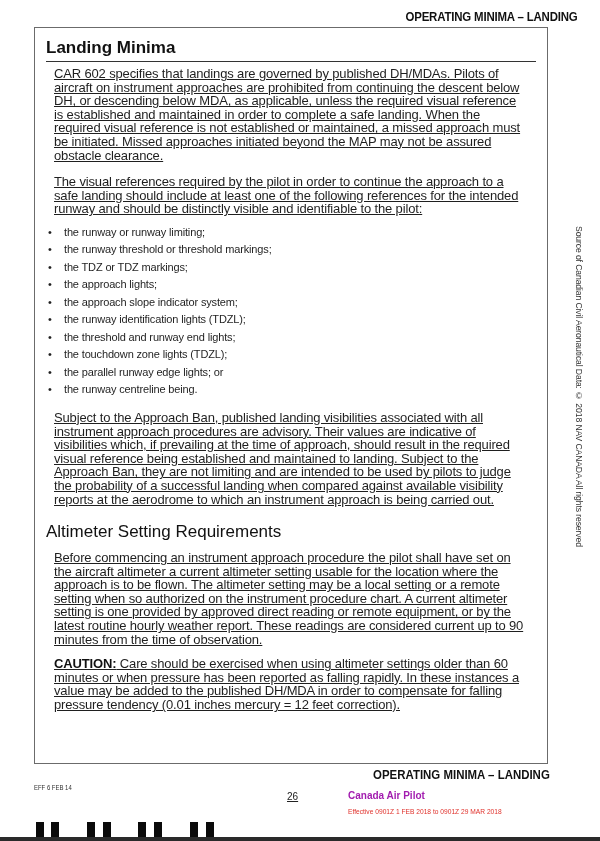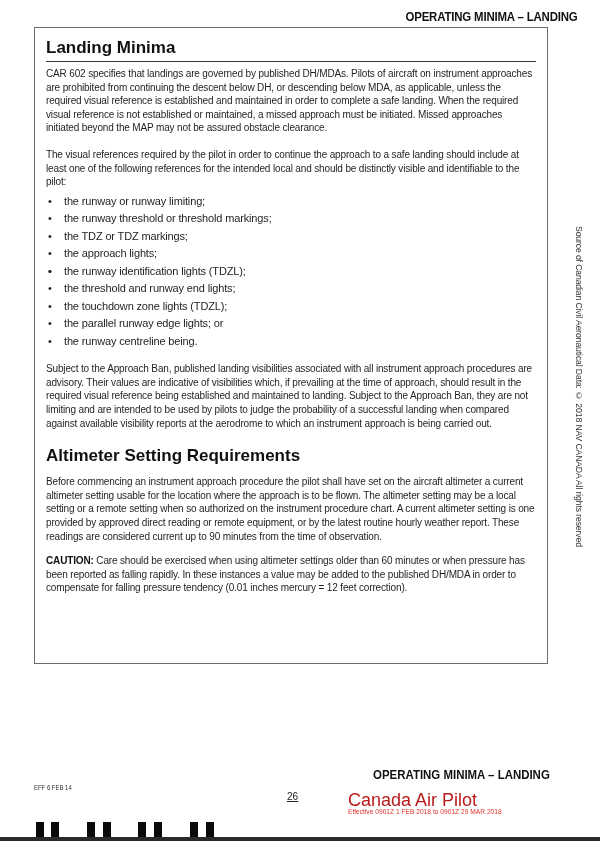--- a/index.html
+++ b/index.html
@@ -7,34 +7,35 @@
     width: 600px; height: 841px; position: relative; overflow: hidden;
     background: #ffffff; color: #1a1a1a;
     font-family: "Liberation Sans", sans-serif;
   }
   .hdr-top {
     position: absolute; right: 22px; top: 9px;
     font-size: 13px; font-weight: bold; letter-spacing: -0.2px; color: #111;
     transform: scaleX(0.88); transform-origin: right center;
   }
   .box {
-    position: absolute; left: 34px; top: 27px; width: 514px; height: 637px;
+    position: absolute; left: 34px; top: 27px; width: 514px; height: 737px;
     border: 1px solid #6b6b6b; box-sizing: border-box;
   }
   .inner { position: absolute; left: 11px; right: 11px; top: 0; }
   h1 {
     margin: 10px 0 0 0; font-size: 17px; font-weight: bold; color: #111;
     padding-bottom: 3px; border-bottom: 1px solid #333;
   }
   h2 {
-    margin: 0; font-size: 17px; font-weight: bold; color: #111;
+    margin: 0; font-size: 17px; font-weight: normal; color: #111;
   }
   p {
-    margin: 0; font-size: 10px; line-height: 13.6px; color: #1f1f1f;
+    margin: 8px; font-size: 13px; line-height: 13.6px; color: #1f1f1f;
     letter-spacing: -0.15px;
+    text-decoration: underline;
   }
   .p1 { margin-top: 5px; }
   .p2 { margin-top: 13px; }
   ul { list-style: none; margin: 4px 0 0 0; padding: 0; }
   li {
     font-size: 11px; line-height: 17.5px; color: #1f1f1f; position: relative; padding-left: 18px;
     letter-spacing: -0.15px;
   }
   li .bullet { position: absolute; left: 2px; top: 0; }
   .p3 { margin-top: 12px; }
@@ -53,48 +54,48 @@
     transform: scaleX(0.88); transform-origin: right center;
   }
   .eff-left {
     position: absolute; left: 34px; top: 784px; font-size: 7px; color: #333;
     transform: scaleX(0.85); transform-origin: left center;
   }
   .page-num {
     position: absolute; left: 287px; top: 791px; font-size: 10px; color: #222; text-decoration: underline;
   }
   .brand {
-    position: absolute; left: 348px; top: 790px; font-size: 18px; font-weight: normal; color: #b91c1c;
+    position: absolute; left: 348px; top: 790px; font-size: 10px; font-weight: bold; color: #a21caf;
   }
   .eff-right {
     position: absolute; left: 348px; top: 807px; font-size: 7.4px; color: #e0312b;
     transform: scaleX(0.9); transform-origin: left center; white-space: nowrap;
   }
   .marks { position: absolute; left: 36px; top: 822px; height: 16px; }
   .mark { position: absolute; top: 0; width: 8px; height: 16px; background: #0a0a0a; }
   .bottom-strip {
     position: absolute; left: 0; right: 0; top: 837px; height: 4px; background: #2a2a2a;
   }
 </style>
 </head>
 <body>
 
 <div class="hdr-top">OPERATING MINIMA – LANDING</div>
 
 <div class="box">
   <div class="inner">
     <h1>Landing Minima</h1>
     <p class="p1">CAR 602 specifies that landings are governed by published DH/MDAs. Pilots of aircraft on instrument approaches are prohibited from continuing the descent below DH, or descending below MDA, as applicable, unless the required visual reference is established and maintained in order to complete a safe landing. When the required visual reference is not established or maintained, a missed approach must be initiated. Missed approaches initiated beyond the MAP may not be assured obstacle clearance.</p>
-    <p class="p2">The visual references required by the pilot in order to continue the approach to a safe landing should include at least one of the following references for the intended local and should be distinctly visible and identifiable to the pilot:</p>
+    <p class="p2">The visual references required by the pilot in order to continue the approach to a safe landing should include at least one of the following references for the intended runway and should be distinctly visible and identifiable to the pilot:</p>
     <ul>
       <li><span class="bullet">•</span><span>the runway or runway limiting;</span></li>
       <li><span class="bullet">•</span><span>the runway threshold or threshold markings;</span></li>
       <li><span class="bullet">•</span><span>the TDZ or TDZ markings;</span></li>
       <li><span class="bullet">•</span><span>the approach lights;</span></li>
-      <li><span class="bullet">•</span></li>
+      <li><span class="bullet">•</span><span>the approach slope indicator system;</span></li>
       <li><span class="bullet">•</span><span>the runway identification lights (TDZL);</span></li>
       <li><span class="bullet">•</span><span>the threshold and runway end lights;</span></li>
       <li><span class="bullet">•</span><span>the touchdown zone lights (TDZL);</span></li>
       <li><span class="bullet">•</span><span>the parallel runway edge lights; or</span></li>
       <li><span class="bullet">•</span><span>the runway centreline being.</span></li>
     </ul>
     <p class="p3">Subject to the Approach Ban, published landing visibilities associated with all instrument approach procedures are advisory. Their values are indicative of visibilities which, if prevailing at the time of approach, should result in the required visual reference being established and maintained to landing. Subject to the Approach Ban, they are not limiting and are intended to be used by pilots to judge the probability of a successful landing when compared against  available visibility reports at the aerodrome to which an instrument approach is being carried out.</p>
 
     <div class="h2wrap">
       <h2>Altimeter Setting Requirements</h2>

